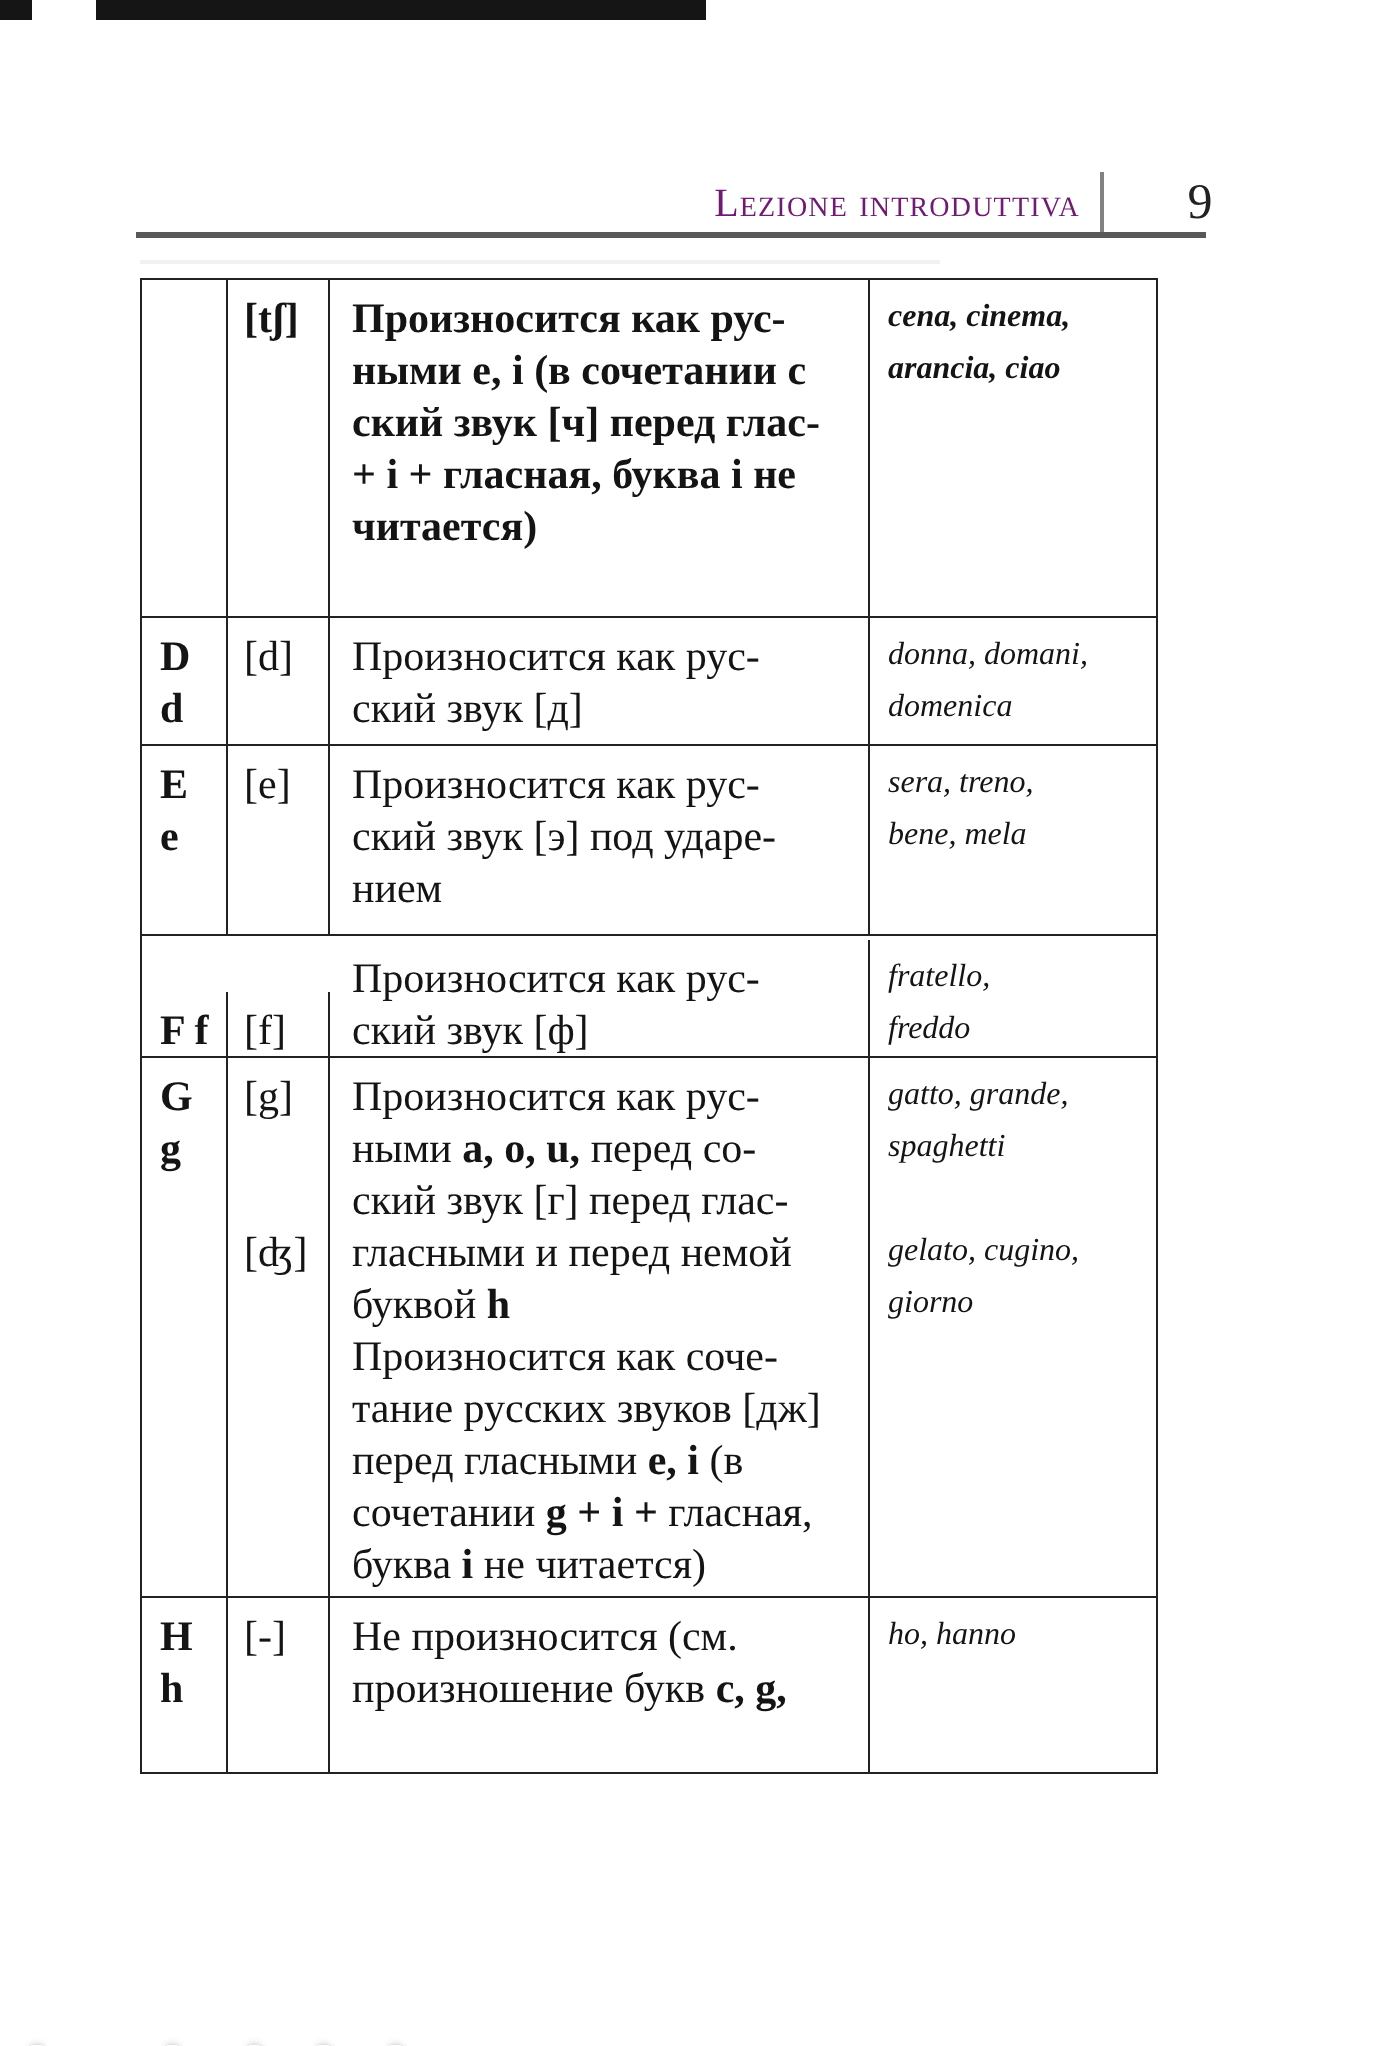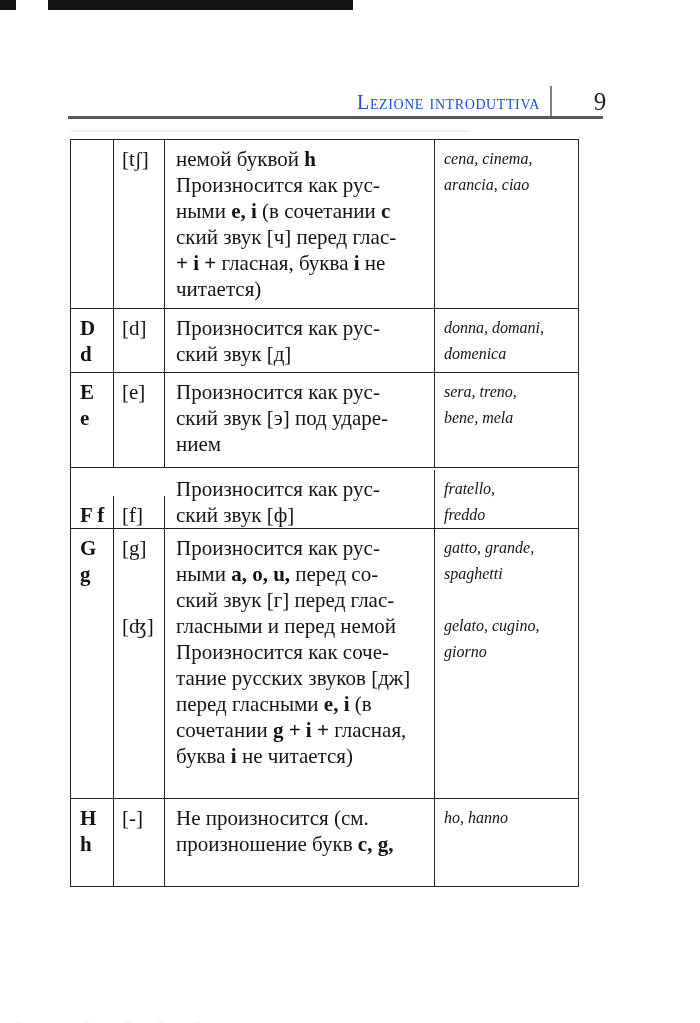--- a/index.html
+++ b/index.html
@@ -7,21 +7,21 @@
     position:relative;width:700px;height:1023px;background:#ffffff;
     font-family:"Liberation Serif",serif;color:#141414;overflow:hidden;
   }
   
   .scan-bar{position:absolute;top:0;height:10px;background:#151515;}
   .scan-bar-a{left:0;width:16px;}
   .scan-bar-b{left:48px;width:305px;}
   
   .rh-title{
     position:absolute;top:91px;left:240px;width:300px;text-align:right;
-    font-variant:small-caps;font-size:20px;line-height:22px;letter-spacing:0.6px;color:#1d4ed8;
+    font-variant:small-caps;font-size:20px;line-height:22px;letter-spacing:0.6px;color:#701a75;
   }
   .rh-divider{position:absolute;left:550px;top:86px;width:2px;height:30px;background:#828282;}
   .rh-page-num{position:absolute;top:88px;left:575px;width:50px;text-align:center;font-size:25px;color:#222;}
   .head-rule{position:absolute;left:68px;top:116px;width:535px;height:3px;background:#57585a;}
   .faint-line{position:absolute;left:70px;top:130px;width:400px;height:2px;background:#f1f1f1;}
   
   .ptable{position:absolute;left:70px;top:139px;width:507px;border:1.5px solid #222;}
   .trow{display:flex;border-bottom:1.5px solid #222;box-sizing:border-box;overflow:hidden;}
   .trow:last-child{border-bottom:none;}
   .cell{box-sizing:border-box;border-right:1.5px solid #222;padding-top:6px;font-size:21px;line-height:26px;}
@@ -46,27 +46,26 @@
   <div class="scan-bar scan-bar-a"></div>
   <div class="scan-bar scan-bar-b"></div>
 
   <div class="rh-title">Lezione introduttiva</div>
   <div class="rh-divider"></div>
   <div class="rh-page-num">9</div>
   <div class="head-rule"></div>
   <div class="faint-line"></div>
 
   <div class="ptable" id="ptable">
-      <div class="trow" style="height: 169px;">
+      <div class="trow" style="height: 169px; font-weight: bold;">
         <div class="cell cell-letter"></div>
         <div class="cell cell-sound">
           <div class="tline"><span>[tʃ]</span></div>
         </div>
         <div class="cell cell-desc">
-          <div class="tline"><span>немой буквой </span><b>h</b></div>
           <div class="tline"><span>Произносится как рус-</span></div>
           <div class="tline"><span>ными </span><b>e, i</b><span> (в сочетании </span><b>c</b></div>
           <div class="tline"><span>ский звук [ч] перед глас-</span></div>
           <div class="tline"><b>+ i +</b><span> гласная, буква </span><b>i</b><span> не</span></div>
           <div class="tline"><span>читается)</span></div>
         </div>
         <div class="cell cell-examples">
           <div class="tline"><span>cena, cinema,</span></div>
           <div class="tline"><span>arancia, ciao</span></div>
         </div>
@@ -131,20 +130,21 @@
           <div class="tline"><span>[g]</span></div>
           <div class="tline">&nbsp;</div>
           <div class="tline">&nbsp;</div>
           <div class="tline"><span>[ʤ]</span></div>
         </div>
         <div class="cell cell-desc">
           <div class="tline"><span>Произносится как рус-</span></div>
           <div class="tline"><span>ными </span><b>a, o, u,</b><span> перед со-</span></div>
           <div class="tline"><span>ский звук [г] перед глас-</span></div>
           <div class="tline"><span>гласными и перед немой</span></div>
+          <div class="tline"><span>буквой </span><b>h</b></div>
           <div class="tline"><span>Произносится как соче-</span></div>
           <div class="tline"><span>тание русских звуков [дж]</span></div>
           <div class="tline"><span>перед гласными </span><b>e, i</b><span> (в</span></div>
           <div class="tline"><span>сочетании </span><b>g + i +</b><span> гласная,</span></div>
           <div class="tline"><span>буква </span><b>i</b><span> не читается)</span></div>
         </div>
         <div class="cell cell-examples">
           <div class="tline"><span>gatto, grande,</span></div>
           <div class="tline"><span>spaghetti</span></div>
           <div class="tline">&nbsp;</div>

